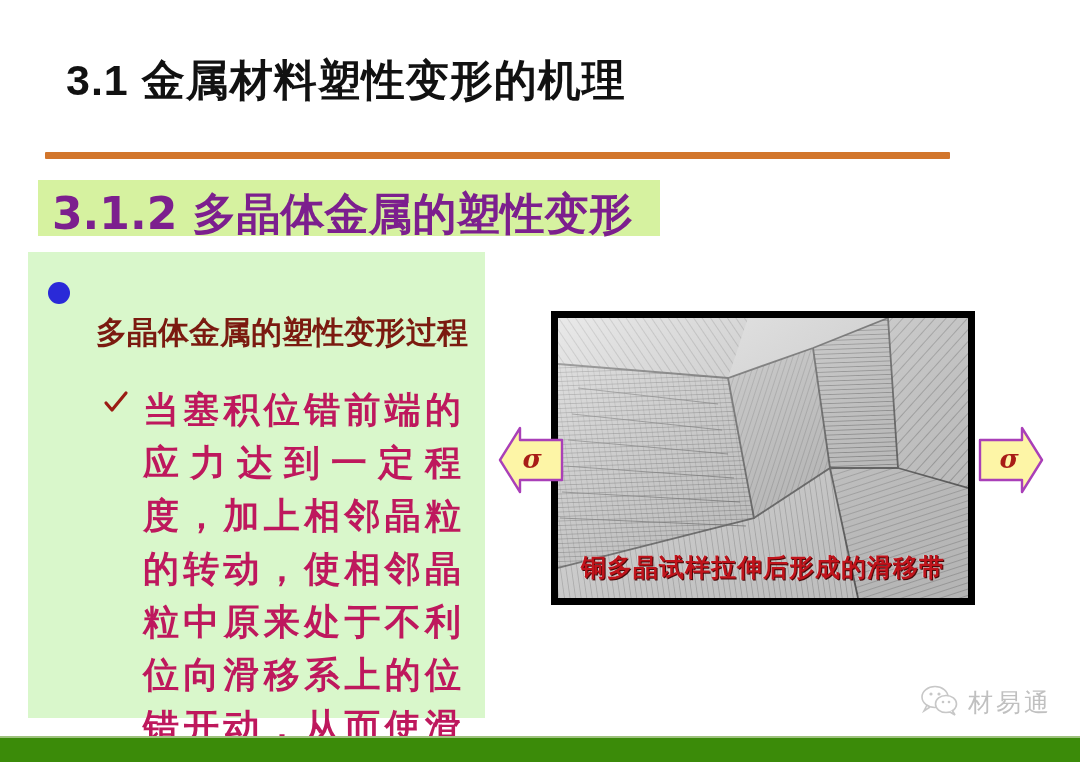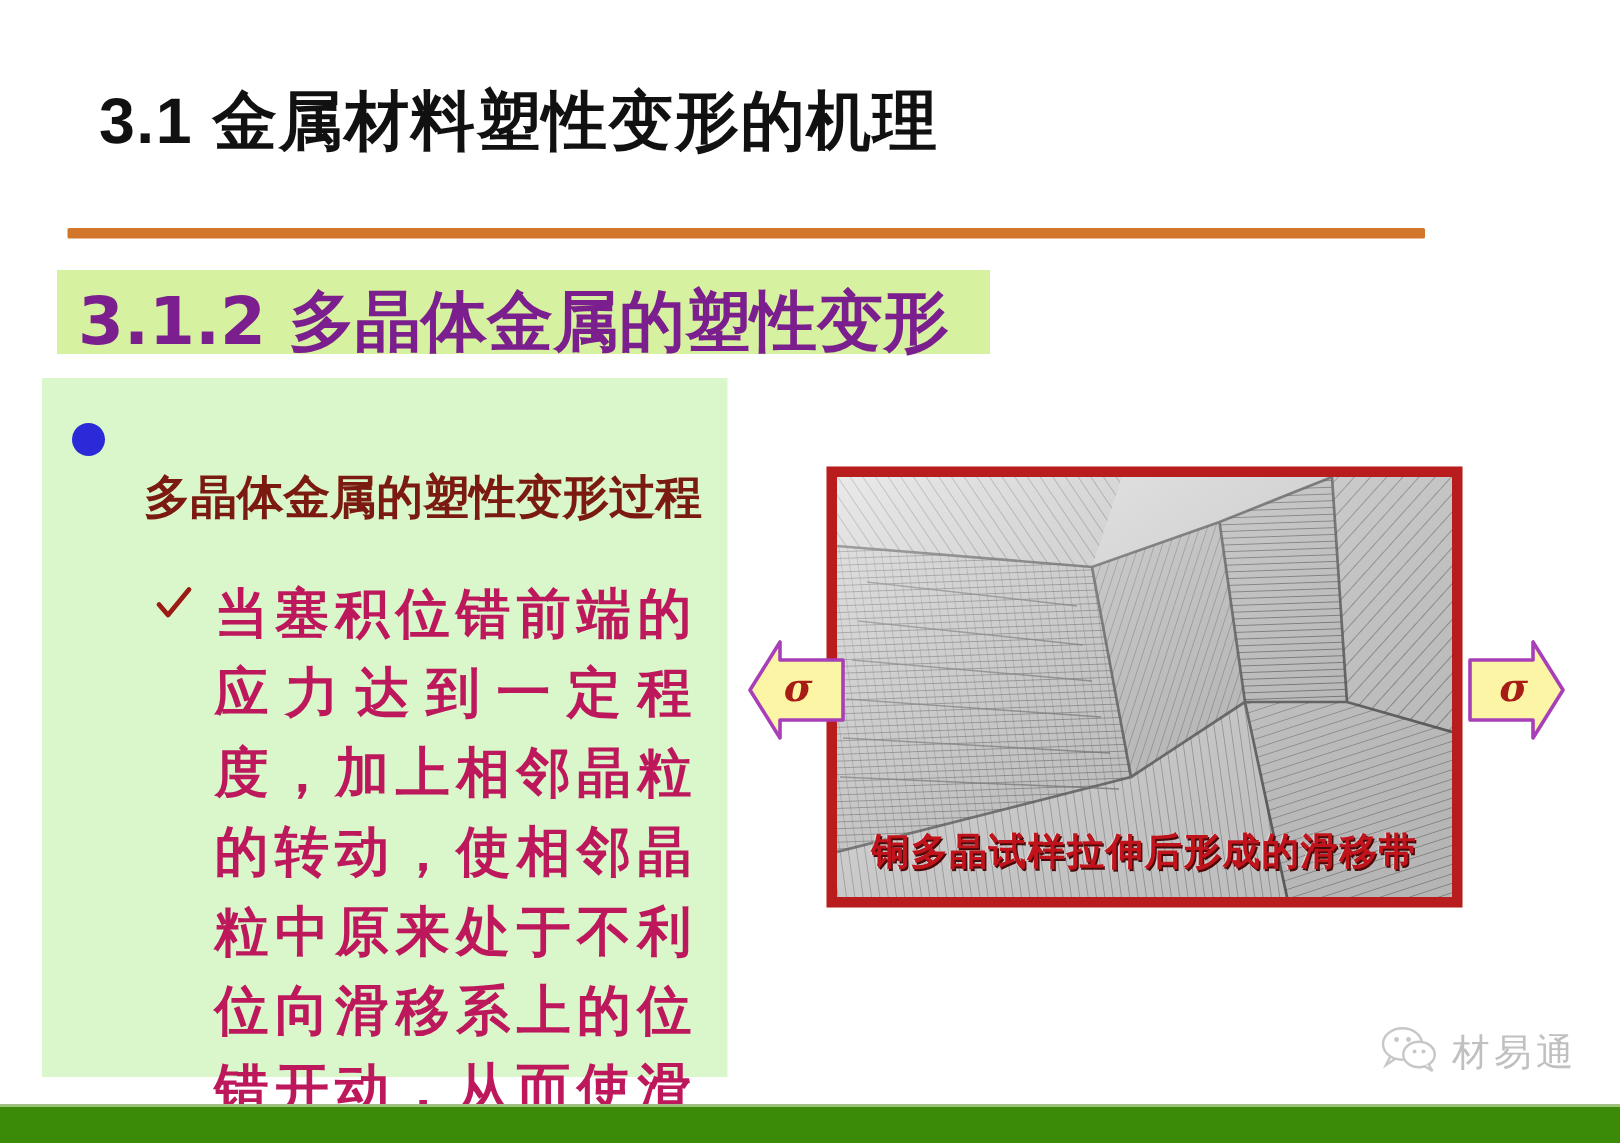--- a/index.html
+++ b/index.html
@@ -134,21 +134,21 @@
     font-family: "DejaVu Sans", "Liberation Sans", sans-serif;
   }
 
   
   #figure {
     position: absolute;
     left: 551px;
     top: 311px;
     width: 424px;
     height: 294px;
-    border: 7px solid #b91c1c;
+    border: 7px solid #000000;
     background: #f3f1e6;
     box-sizing: border-box;
     overflow: hidden;
   }
   #micrograph {
     position: absolute;
     inset: 0;
     background: #cfcfcf;
   }
   #micrograph svg { display: block; }

